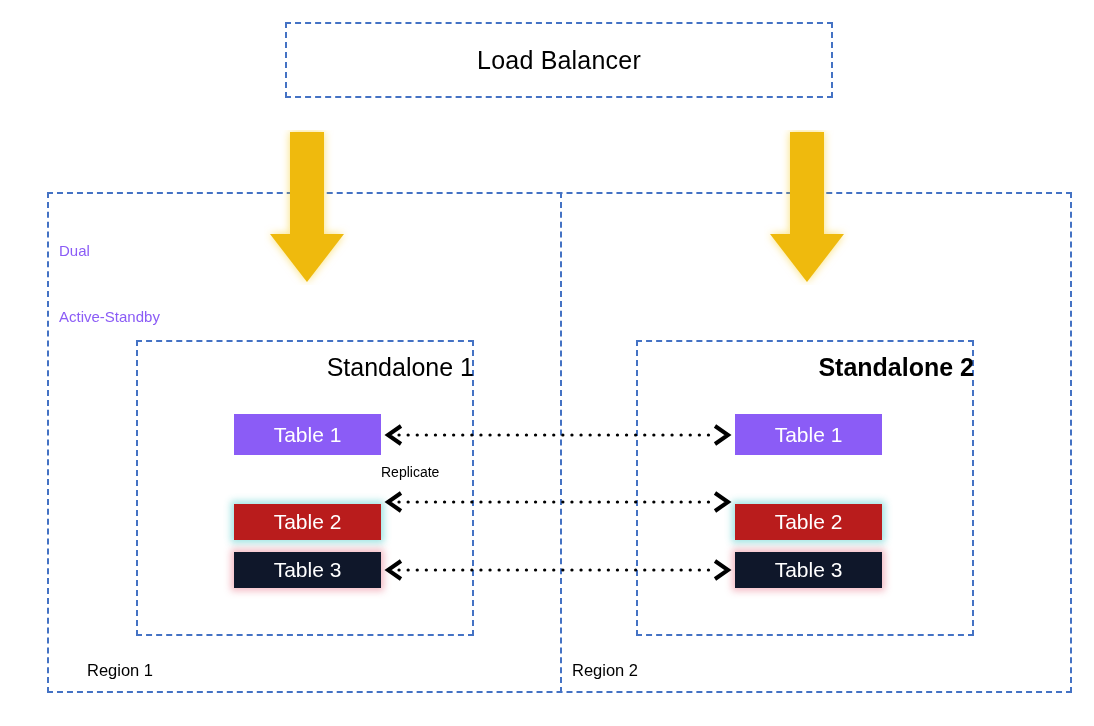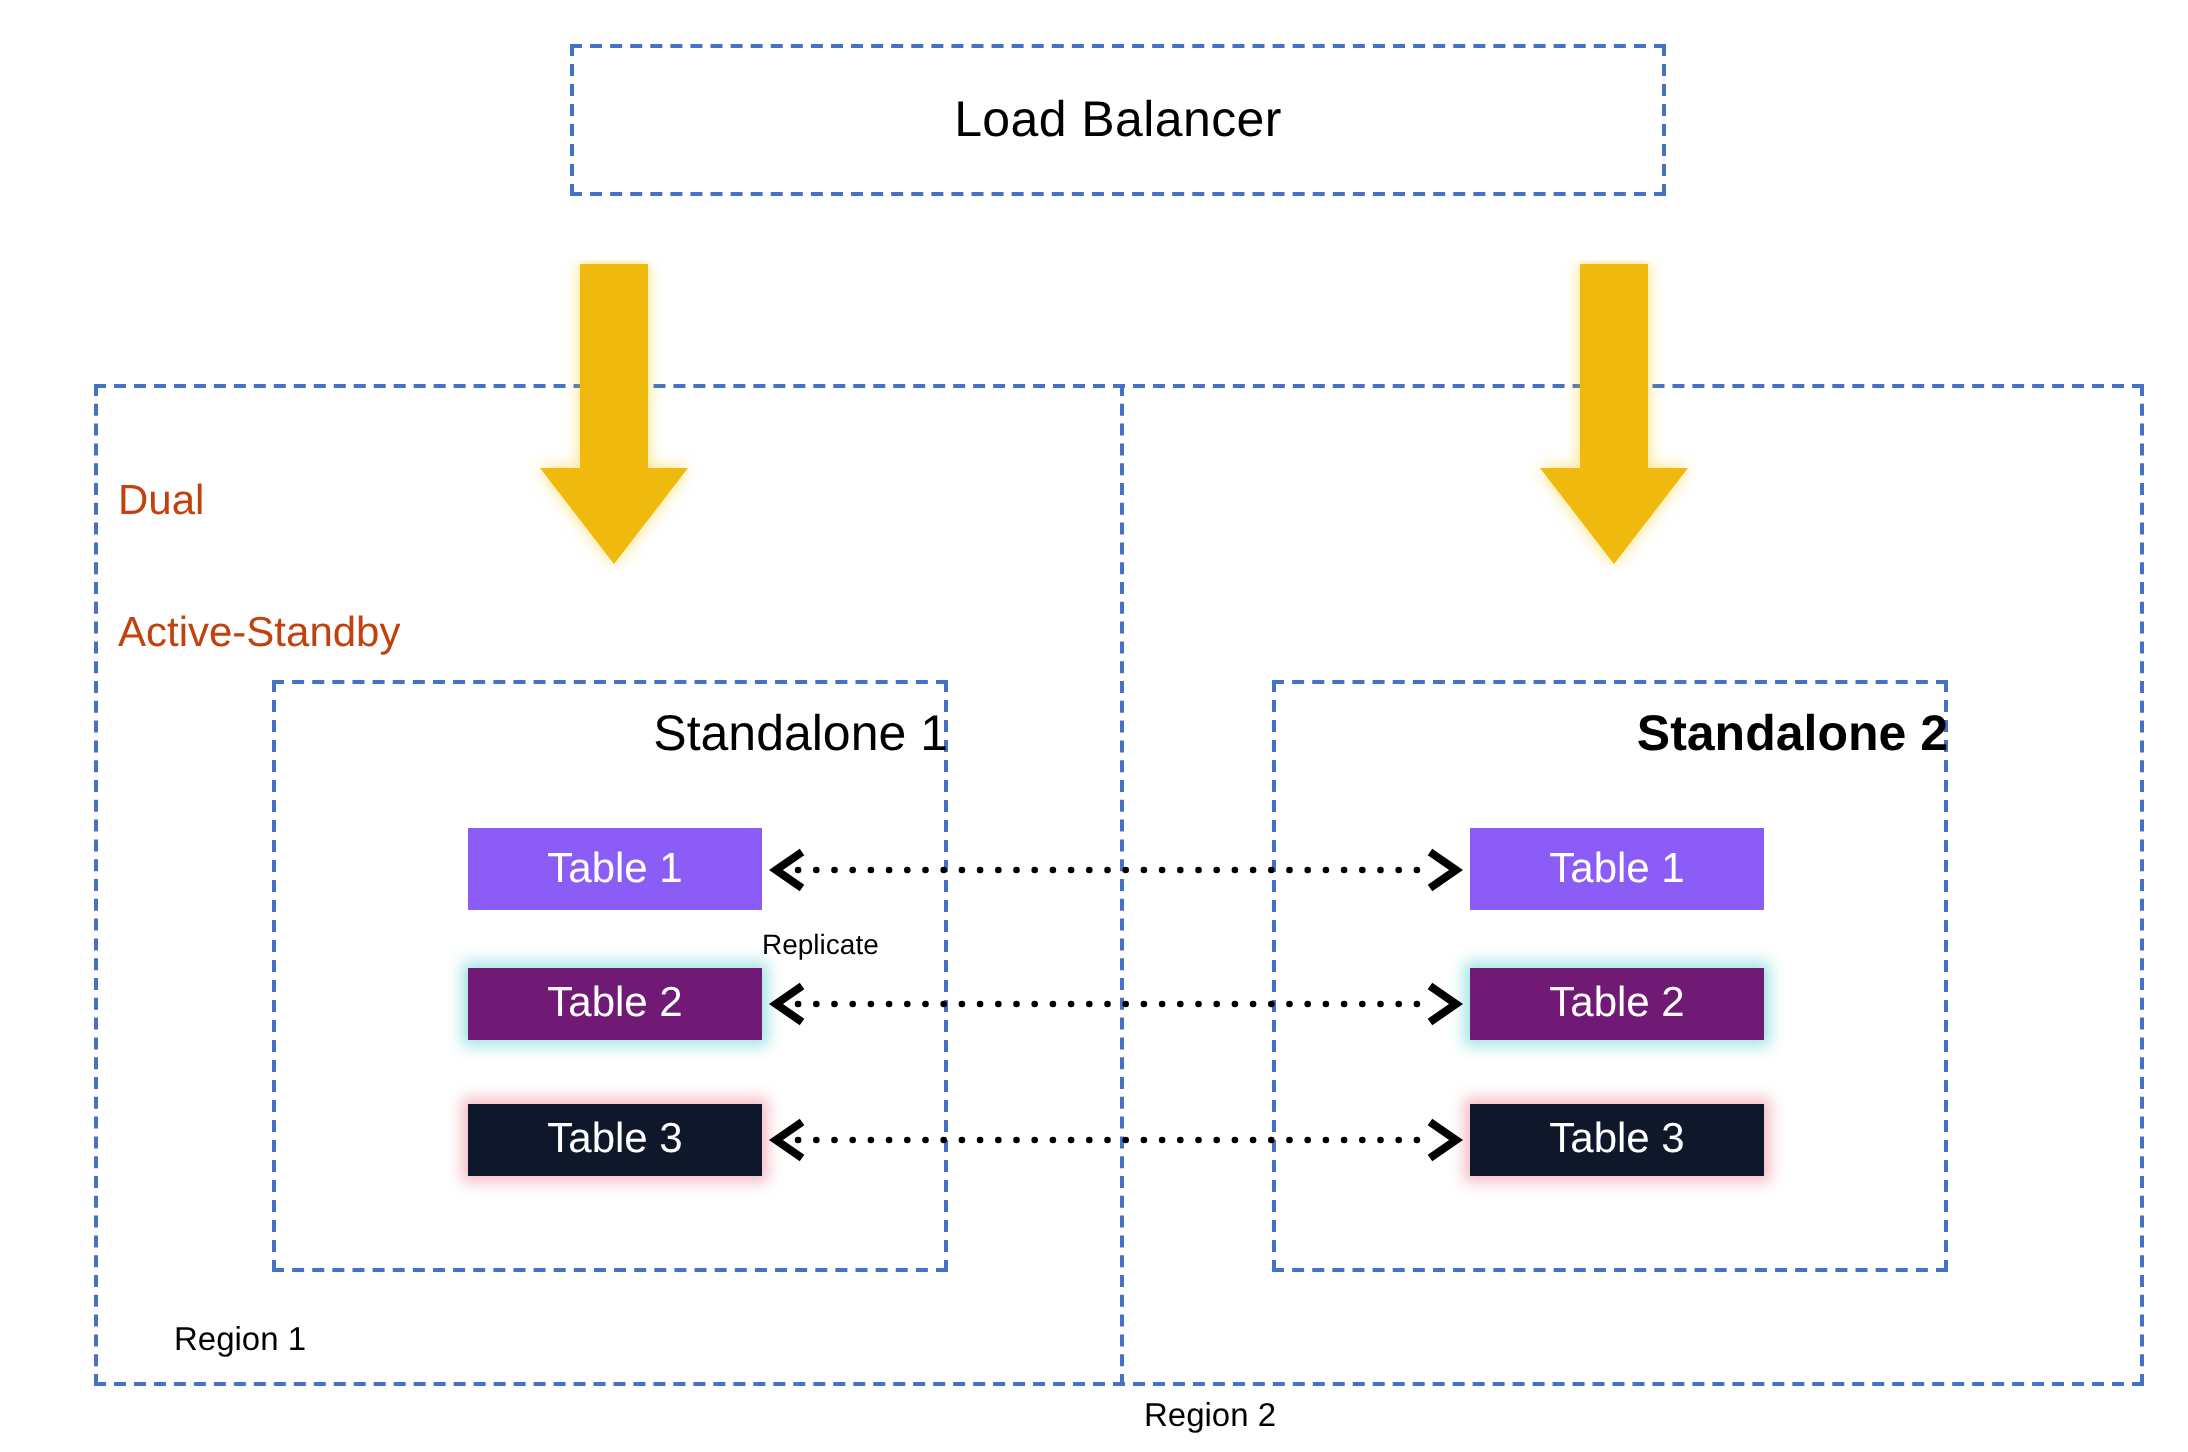--- a/index.html
+++ b/index.html
@@ -49,23 +49,23 @@
   .dual-box {
     left: 47px;
     top: 192px;
     width: 1025px;
     height: 501px;
   }
   .dual-label {
     position: absolute;
     left: 59px;
     top: 196px;
-    font-size: 21px;
+    font-size: 15px;
     line-height: 22px;
-    color: #c2410c;
+    color: #8b5cf6;
     white-space: pre;
   }
 
   
   .region-divider {
     position: absolute;
     left: 560px;
     top: 192px;
     width: 0;
     height: 501px;
@@ -73,21 +73,21 @@
     box-sizing: border-box;
   }
 
   .region-label {
     position: absolute;
     font-size: 16.5px;
     color: #000000;
     white-space: nowrap;
   }
   .region-label.r1 { left: 59px; top: 661px; margin-left: 28px; }
-  .region-label.r2 { left: 572px; top: 699px; }
+  .region-label.r2 { left: 572px; top: 661px; }
 
   
   .standalone-box {
     top: 340px;
     width: 338px;
     height: 296px;
   }
   .standalone-box.left  { left: 136px; }
   .standalone-box.right { left: 636px; }
 
@@ -111,22 +111,23 @@
     justify-content: center;
     color: #ffffff;
     font-size: 21px;
     white-space: nowrap;
     box-sizing: border-box;
   }
   .chip-green {
     background: #8b5cf6;
   }
   .chip-teal {
-    background: #701a75;
+    background: #b91c1c;
     box-shadow: 0 0 7px 3px rgba(46,196,192,0.45);
+    margin-top: 20px;
   }
   .chip-red {
     background: #0f172a;
     box-shadow: 0 0 7px 3px rgba(228,84,107,0.40);
   }
 
   
   .chip-l1 { left: 234px; top: 414px; width: 147px; height: 41px; }
   .chip-l2 { left: 234px; top: 484px; width: 147px; height: 36px; }
   .chip-l3 { left: 234px; top: 552px; width: 147px; height: 36px; }

